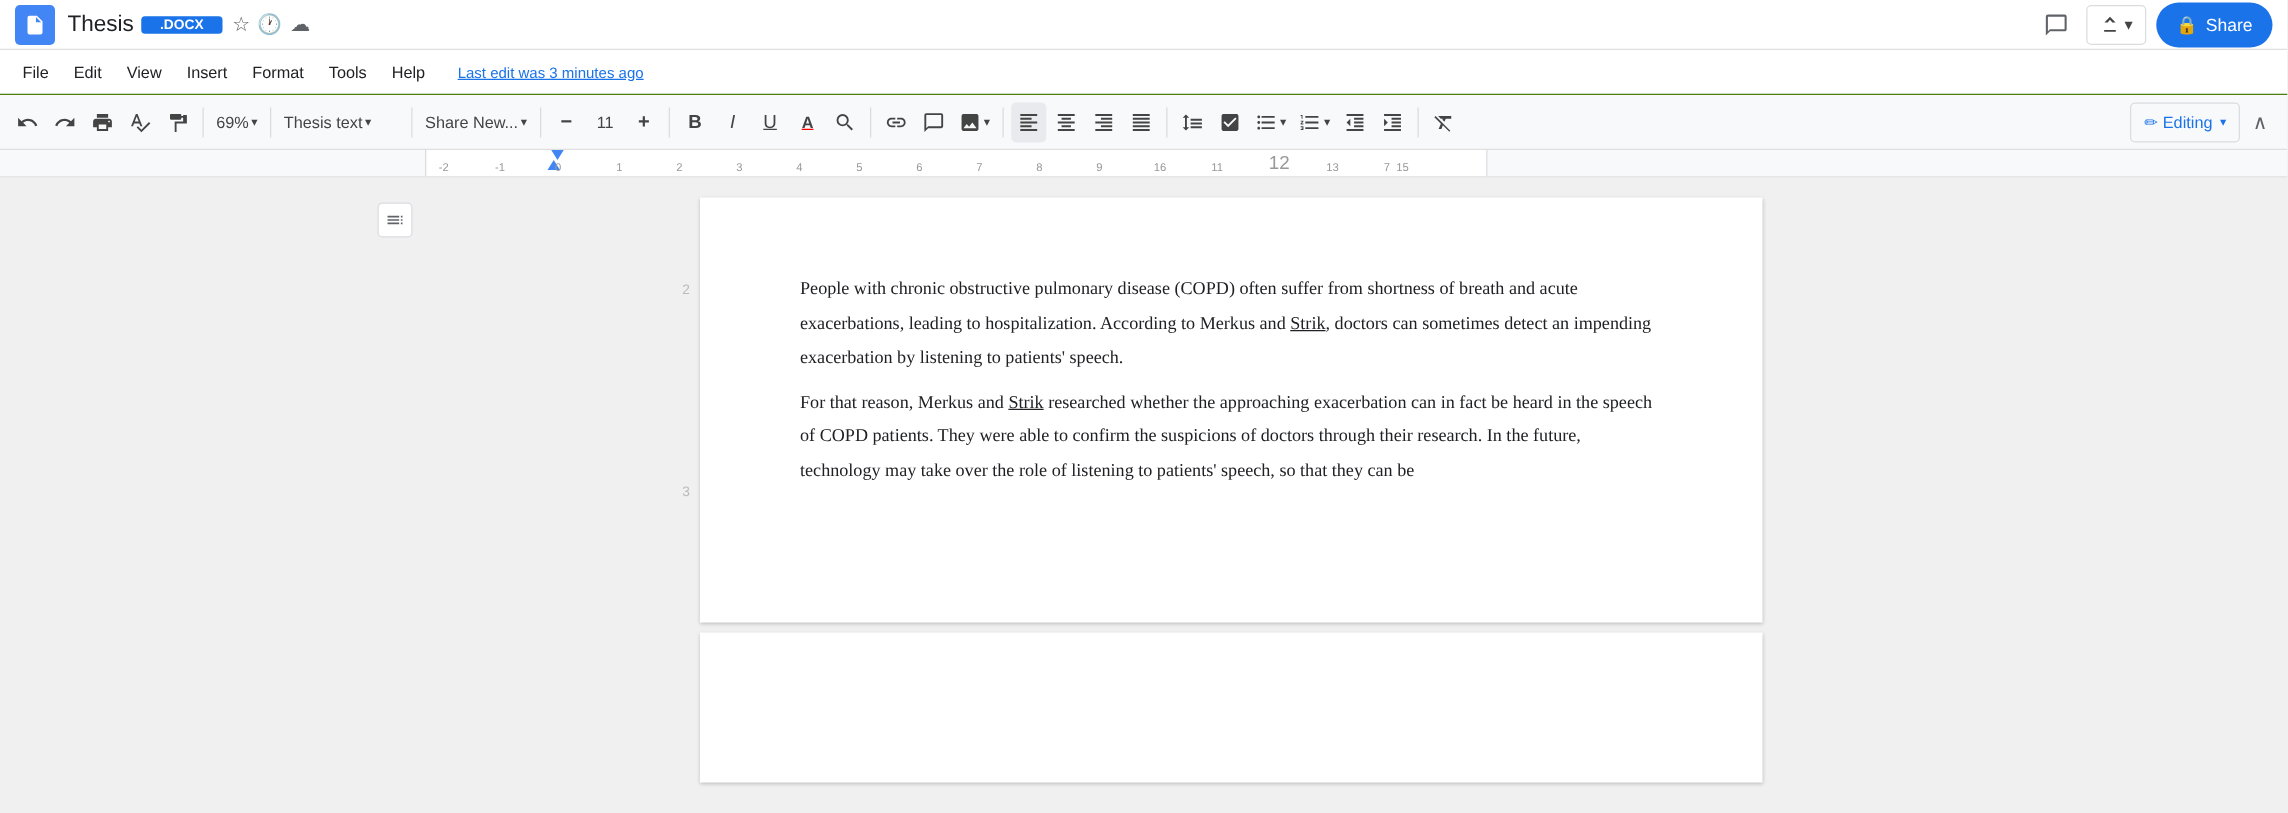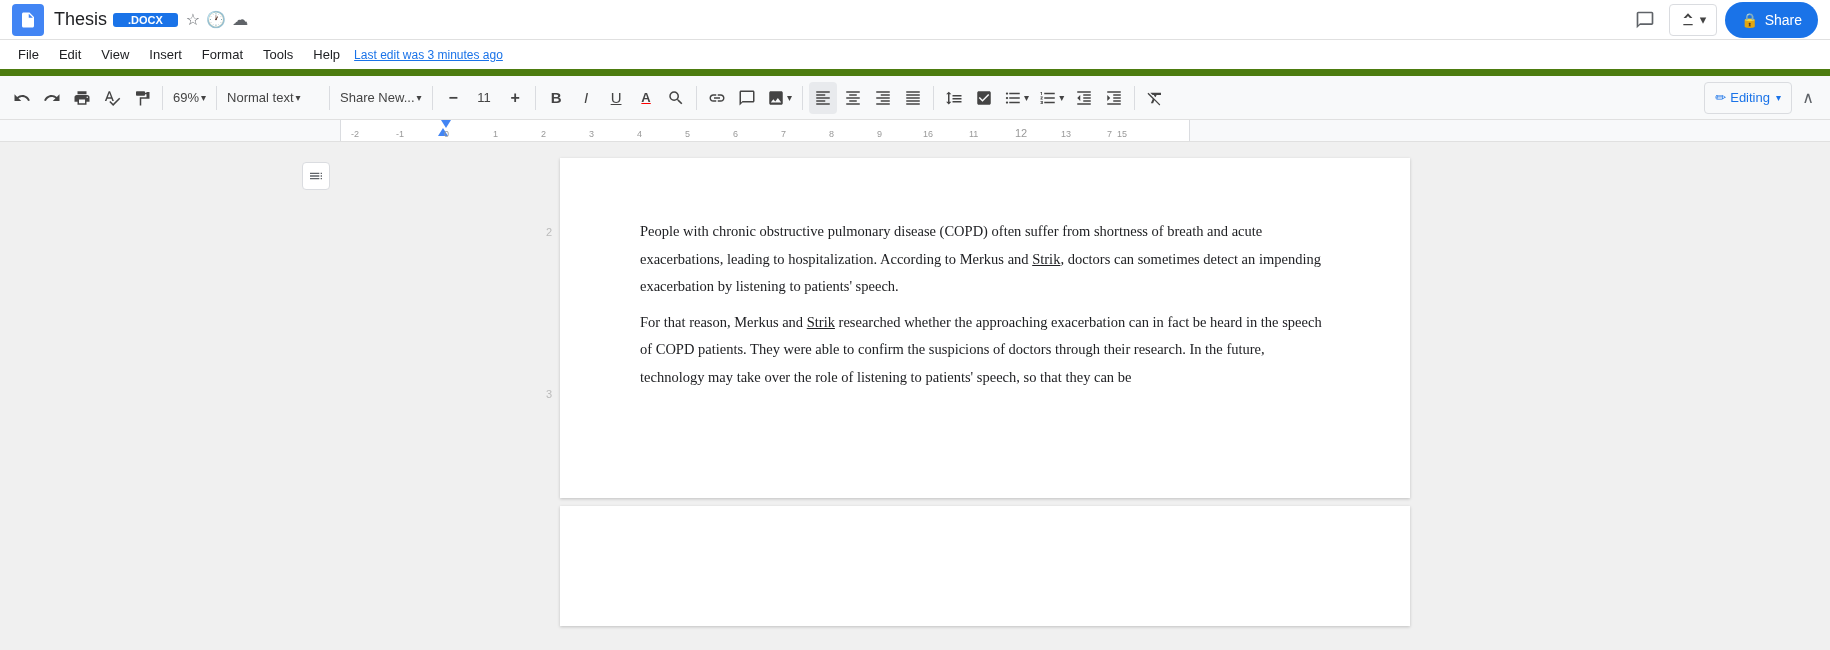--- a/index.html
+++ b/index.html
@@ -82,34 +82,34 @@
     }
     #share-btn .lock-icon { margin-right: 6px; font-size: 14px; }
 
     
     #menu-bar {
       display: flex;
       align-items: center;
       background: #fff;
       height: 36px;
       padding: 0 8px;
-      border-bottom: 7px solid #4d7c0f;
+      border-bottom: 1px solid #4d7c0f;
     }
     .menu-item {
       padding: 4px 10px;
       font-size: 13px;
       color: #202124;
       cursor: pointer;
       border-radius: 4px;
       white-space: nowrap;
     }
     #last-edit {
       font-size: 12px;
       color: #1a73e8;
-      margin-left: 4px;
+      margin-left: 16px;
       cursor: pointer;
       text-decoration: underline;
     }
 
     
     #toolbar {
       display: flex;
       align-items: center;
       background: #f8f9fa;
       height: 44px;
@@ -329,21 +329,21 @@
   </button>
   <div class="toolbar-sep"></div>
 
   <div class="toolbar-select">
     <span>69%</span>
     <span class="dropdown-arrow">▾</span>
   </div>
   <div class="toolbar-sep"></div>
 
   <div class="toolbar-select" style="min-width:100px;">
-    <span>Normal text</span>
+    <span>Thesis text</span>
     <span class="dropdown-arrow">▾</span>
   </div>
   <div class="toolbar-sep"></div>
 
   <div class="toolbar-select" style="min-width:90px;">
     <span>Share New...</span>
     <span class="dropdown-arrow">▾</span>
   </div>
   <div class="toolbar-sep"></div>
 
@@ -466,21 +466,21 @@
     <span style="position:absolute; left:200px; bottom:2px; font-size:9px; color:#999;">2</span>
     <span style="position:absolute; left:248px; bottom:2px; font-size:9px; color:#999;">3</span>
     <span style="position:absolute; left:296px; bottom:2px; font-size:9px; color:#999;">4</span>
     <span style="position:absolute; left:344px; bottom:2px; font-size:9px; color:#999;">5</span>
     <span style="position:absolute; left:392px; bottom:2px; font-size:9px; color:#999;">6</span>
     <span style="position:absolute; left:440px; bottom:2px; font-size:9px; color:#999;">7</span>
     <span style="position:absolute; left:488px; bottom:2px; font-size:9px; color:#999;">8</span>
     <span style="position:absolute; left:536px; bottom:2px; font-size:9px; color:#999;">9</span>
     <span style="position:absolute; left:582px; bottom:2px; font-size:9px; color:#999;">16</span>
     <span style="position:absolute; left:628px; bottom:2px; font-size:9px; color:#999;">11</span>
-    <span style="position:absolute; left:674px; bottom:2px; font-size:11px; color:#999;">12</span>
+    <span style="position:absolute; left:674px; bottom:2px; font-size:15px; color:#999;">12</span>
     <span style="position:absolute; left:720px; bottom:2px; font-size:9px; color:#999;">13</span>
     <span style="position:absolute; left:766px; bottom:2px; font-size:9px; color:#999;">7</span>
     <span style="position:absolute; left:776px; bottom:2px; font-size:9px; color:#999;">15</span>
   </div>
 </div>
 
 <div id="main-area">
 
   <div id="left-panel">
     <div id="outline-icon">

